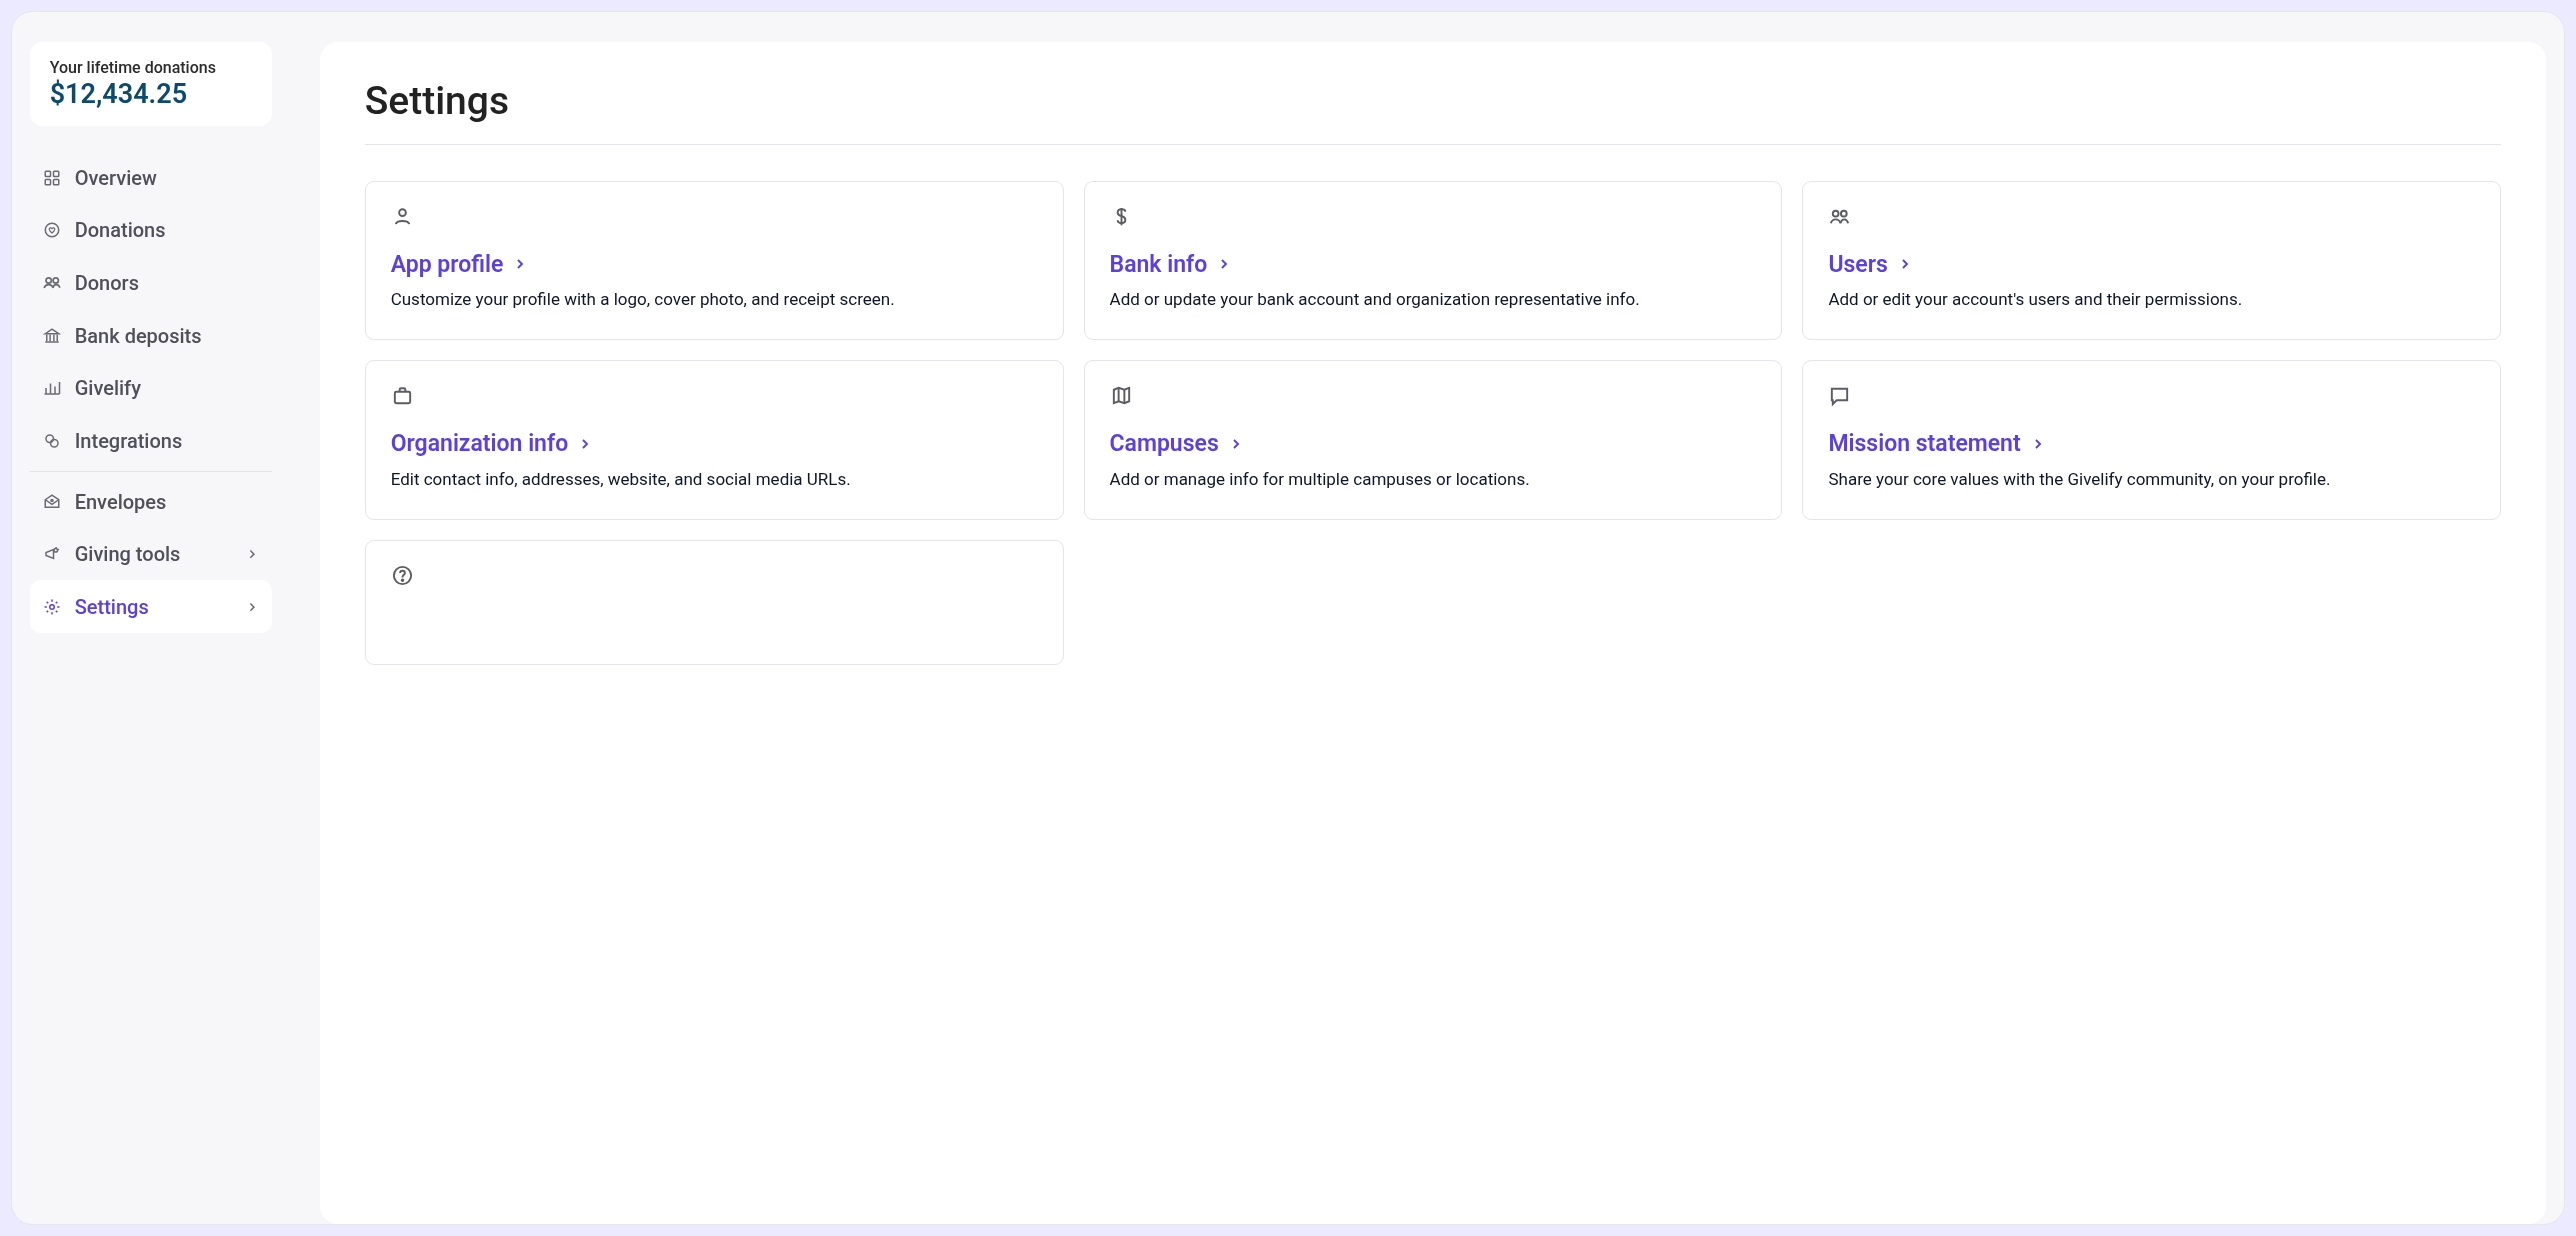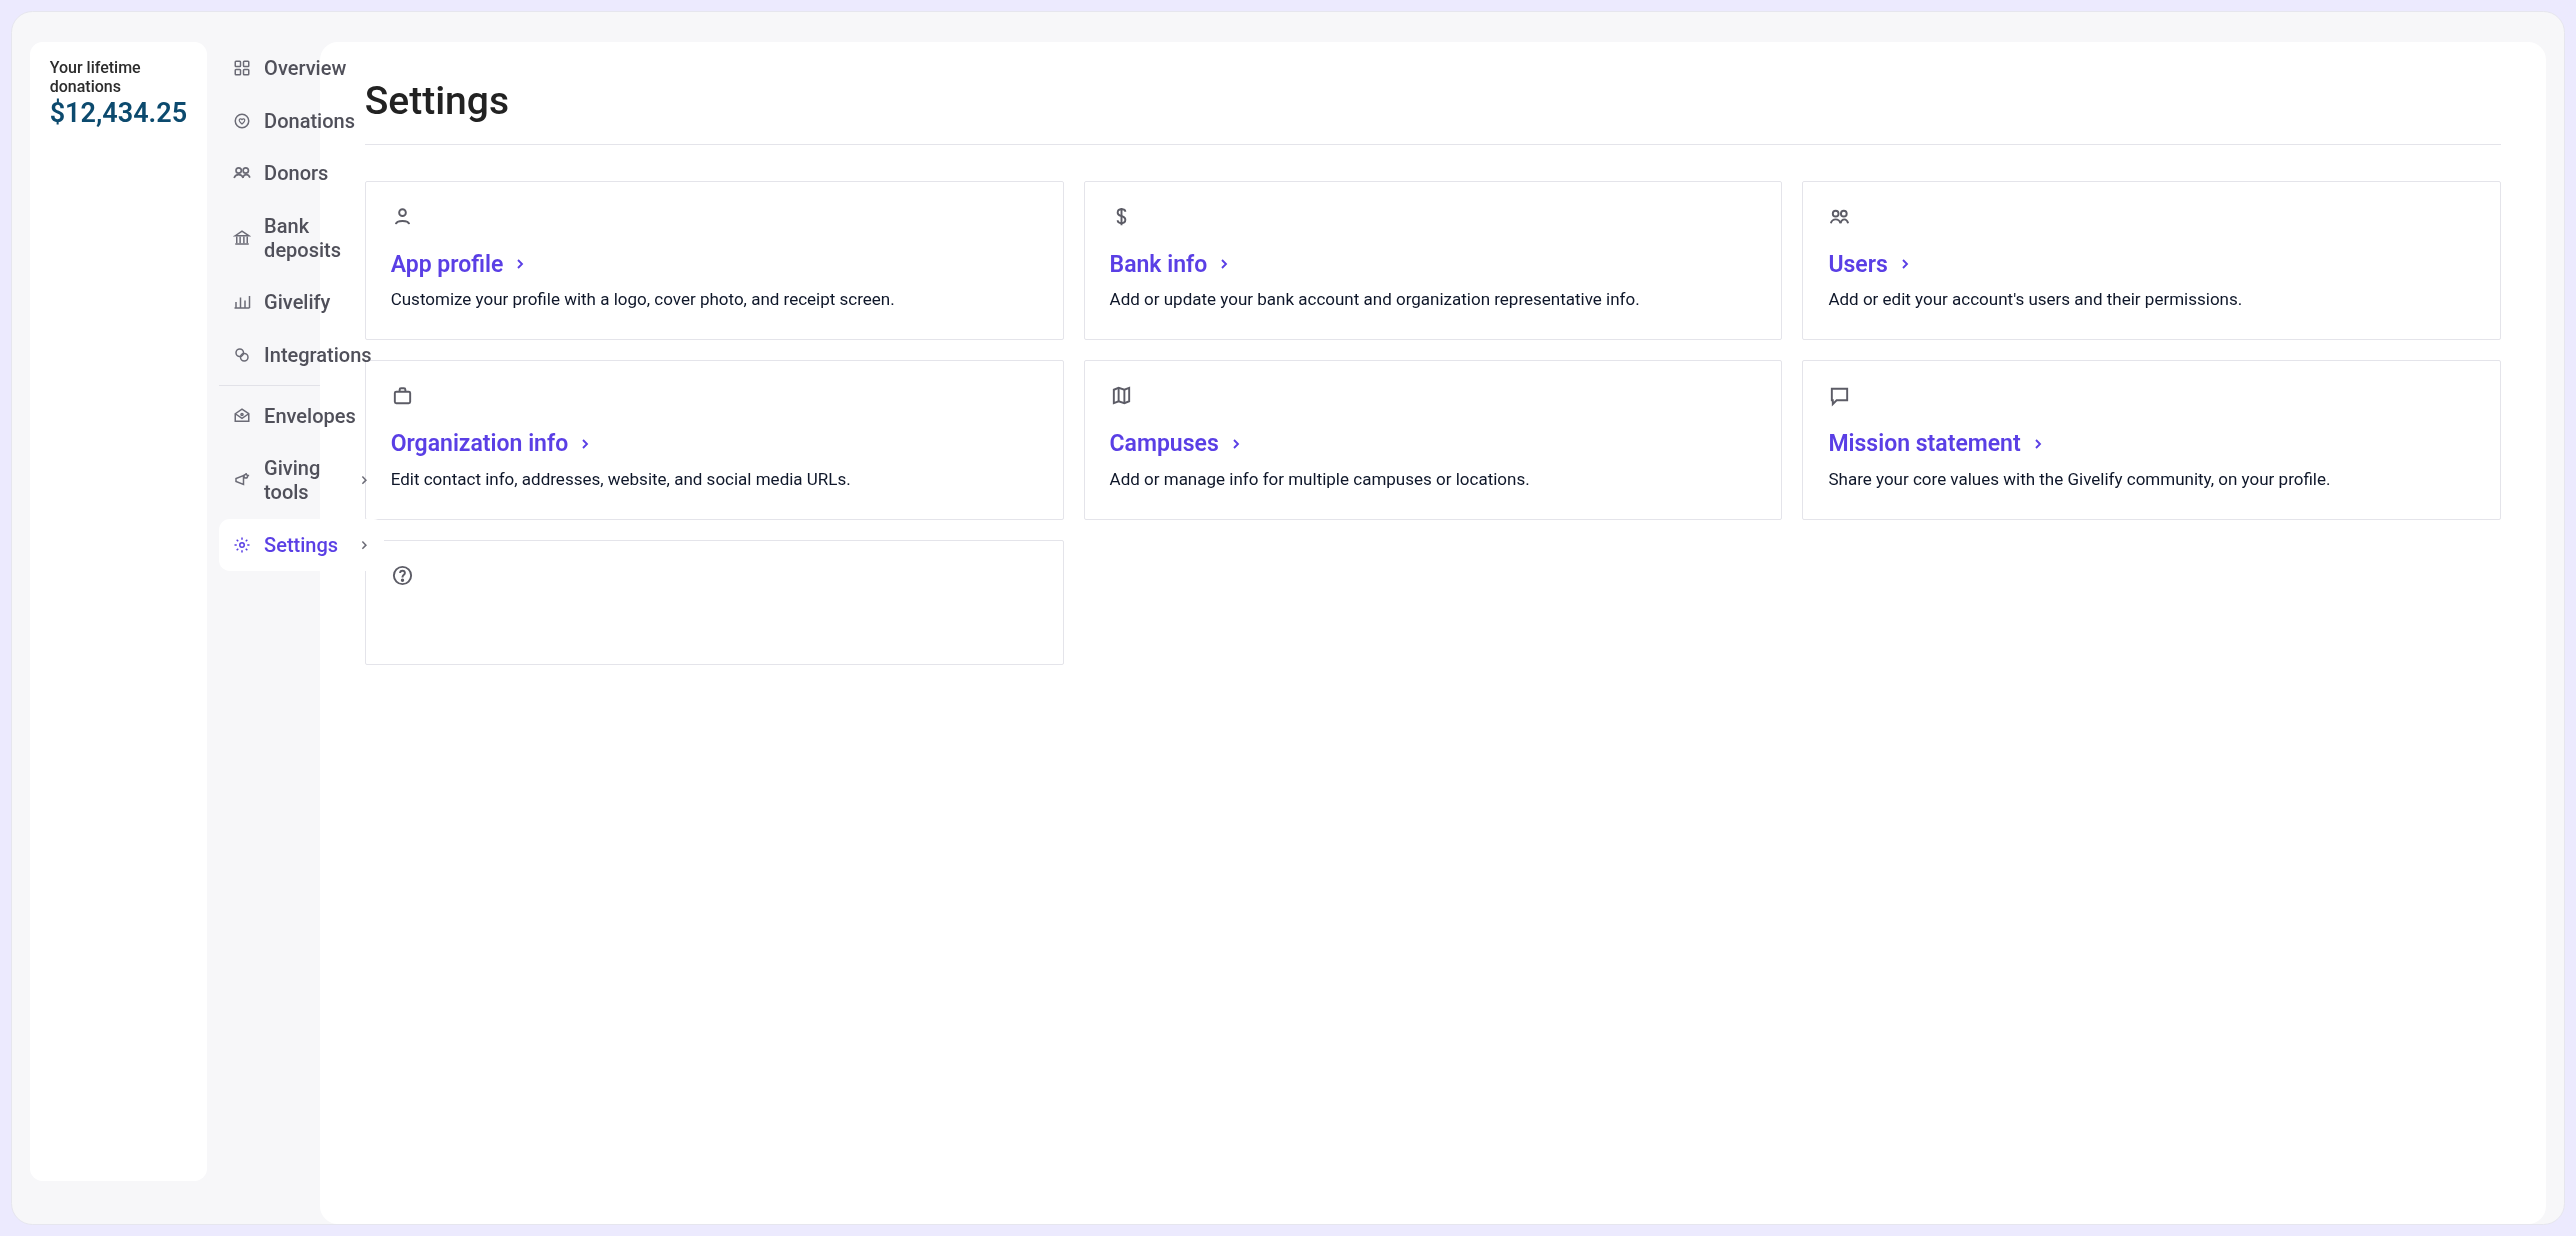--- a/index.html
+++ b/index.html
@@ -18,21 +18,21 @@
     display: flex;
     position: relative;
     border: 0.9px solid #E6E6EE;
   }
   
   .sidebar {
     width: 278px;
     flex-shrink: 0;
     padding: 30px 18px 18px 18px;
     display: flex;
-    gap: 12px;
+    flex-direction: column;
   }
   .donations-card {
     background: #FFFFFF;
     border-radius: 12.5px;
     padding: 16px 20px;
     margin-bottom: 25px;
   }
   .donations-label {
     color: #2C2C2C;
     font-size: 16px;
@@ -89,21 +89,21 @@
     border-top: 0.9px solid #E4E4EA;
     margin-bottom: 36px;
   }
   .cards-grid {
     display: grid;
     grid-template-columns: repeat(3, 1fr);
     gap: 20px;
   }
   .card {
     border: 0.9px solid #E4E4EA;
-    border-radius: 2px;
+    border-radius: 9px;
     padding: 23px 25px 27px;
     background: #fff;
     cursor: pointer;
   }
   .card-icon {
     width: 23px; height: 23px;
     margin-bottom: 23px;
     display:flex; align-items:center; justify-content:center;
   }
   .card-title-row {

